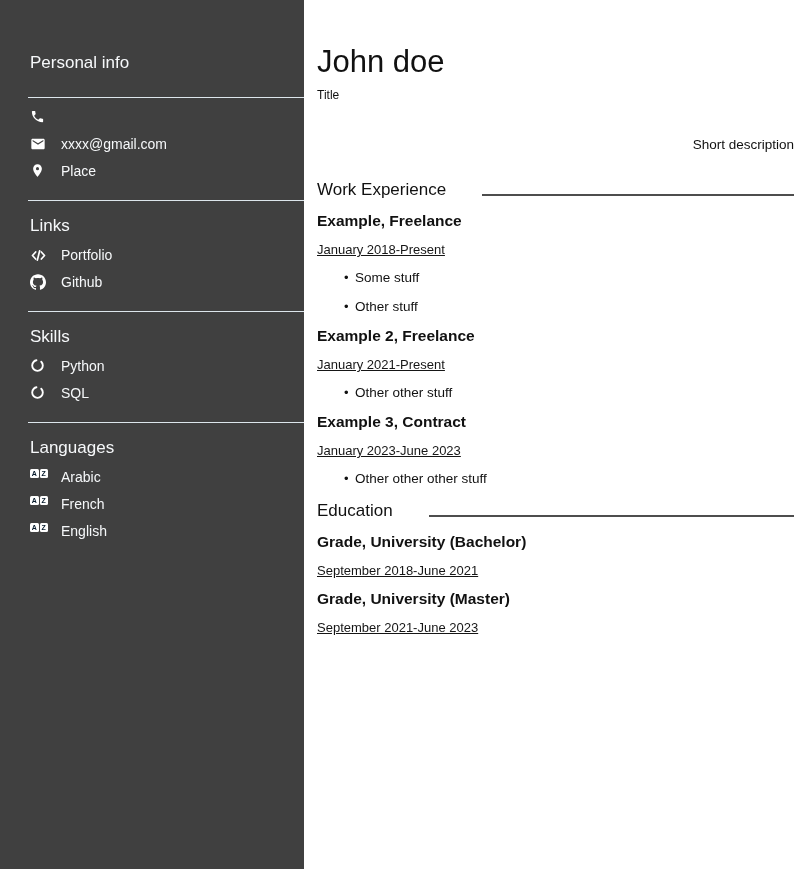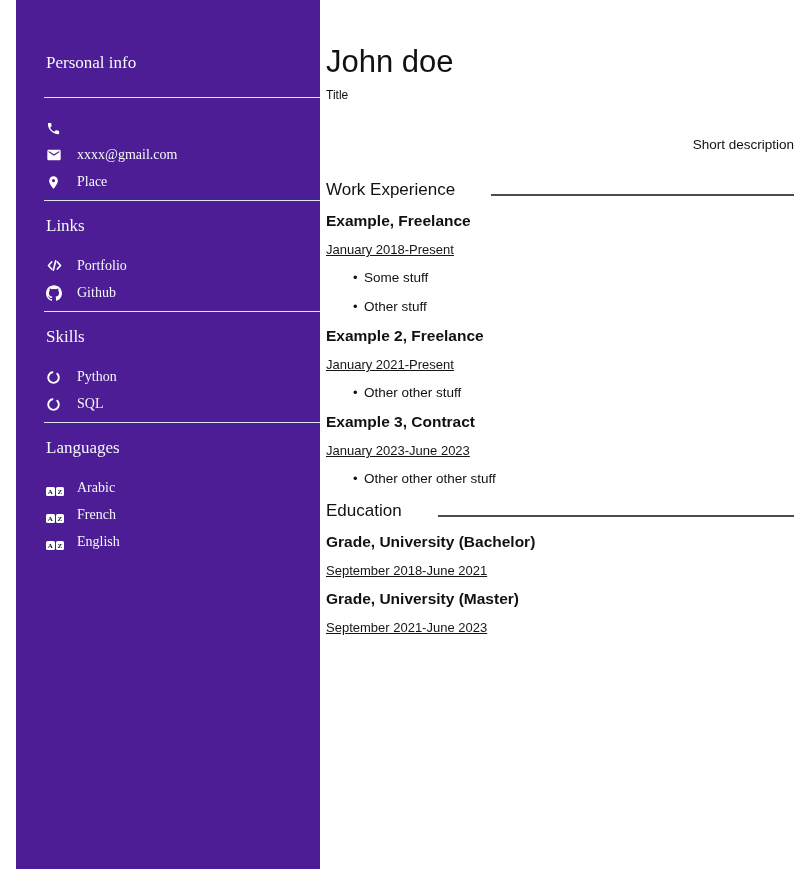--- a/index.html
+++ b/index.html
@@ -7,40 +7,39 @@
   body {
     width: 794px; height: 869px;
     background: #ffffff;
     font-family: "Liberation Sans", sans-serif;
     position: relative;
     overflow: hidden;
   }
 
   
   .sidebar {
-    position: absolute; left: 16px; top: 0;
+    position: absolute; left: 0; top: 0;
     width: 304px; height: 869px;
-    background: #4c1d95;
+    background: #404040;
     color: #f6f8fa;
-    font-family: Liberation Serif, serif;
   }
   .sb-heading {
     font-size: 17px; font-weight: 400; line-height: 20px;
     margin: 0 0 0 30px; color: #f6f8fa;
   }
   .sb-heading.first { padding-top: 53px; }
   .sb-divider {
     border: none; border-top: 1px solid #dde6ec;
     margin: 10px 0 0 28px; height: 0;
   }
   .sb-heading + .sb-divider { margin-top: 24px; }
   .sb-divider + .sb-heading { margin-top: 15px; }
   .sb-rows { margin-top: 11px; }
   .sb-row {
-    display: flex; align-items: flex-end;
+    display: flex; align-items: flex-start;
     height: 27px; margin-left: 30px;
     font-size: 14px;
   }
   .sb-icon {
     width: 18px; flex: none;
     display: inline-flex; align-items: center; justify-content: flex-start;
     color: #ffffff;
   }
   .sb-label { margin-left: 13px; color: #f6f8fa; }
   .sb-label:empty { display: none; }
@@ -52,21 +51,21 @@
     border-radius: 1.5px; font-size: 7px; font-weight: 700;
     display: inline-flex; align-items: center; justify-content: center;
   }
   .lang-tile.a::before { content: "A"; }
   .lang-tile.z::before { content: "Z"; }
 
   
   .main {
     position: absolute; left: 304px; top: 0;
     width: 490px; height: 670px;
-    padding: 44px 0 0 22px;
+    padding: 44px 0 0 13px;
     color: #111111;
   }
   .name { font-size: 31px; font-weight: 400; line-height: 36px; margin: 0; }
   .subtitle { font-size: 12px; line-height: 18px; margin-top: 6px; }
   .description { font-size: 13.5px; line-height: 16px; margin: 33px 0 0; text-align: right; }
 
   .section-head { display: flex; align-items: flex-end; margin-top: 27px; gap: 32px; }
   .section-head.education-head { margin-top: 14px; }
   .section-title { font-size: 17px; font-weight: 400; line-height: 20px; white-space: nowrap; }
   .section-rule { flex: 1; border-bottom: 2px solid #4d4d4d; margin: 0 0 4px 4px; }

